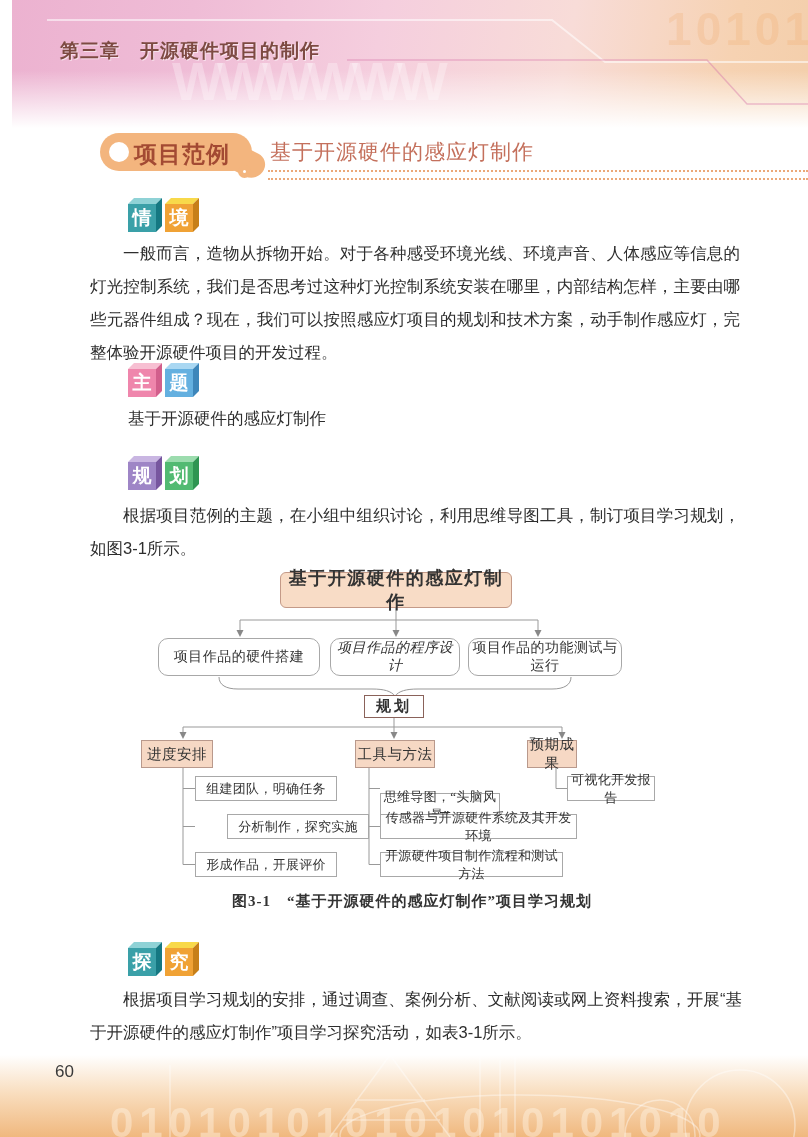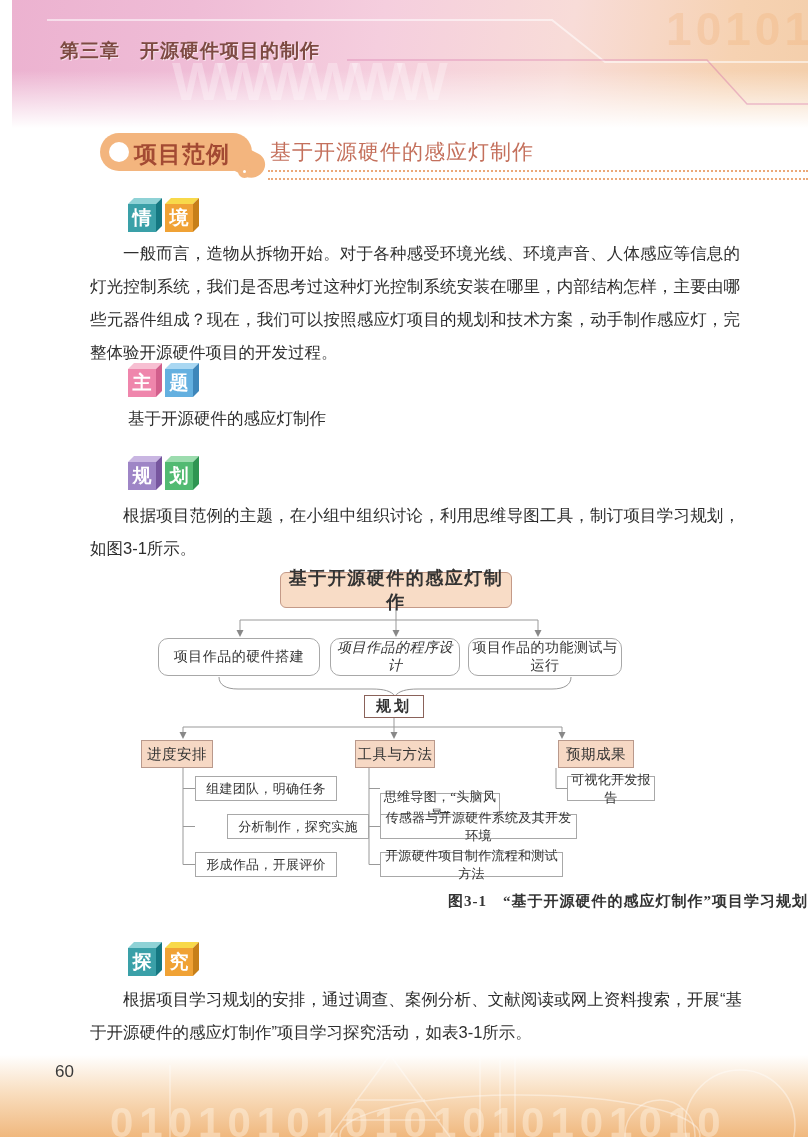--- a/index.html
+++ b/index.html
@@ -56,21 +56,21 @@
 
   
   .figure { position:absolute; left:0; top:570px; width:808px; height:350px; font-family:"Liberation Serif", serif; }
   .fig-svg { position:absolute; left:0; top:0; }
   .dbox { position:absolute; display:flex; align-items:center; justify-content:center; text-align:center; color:#333; background:#fff; }
   .d-root { background:#f8dcc6; border:1px solid #c49a88; border-radius:6px; font-size:18px; font-weight:bold; letter-spacing:1.5px; }
   .d-round { border:1px solid #a8a8a8; border-radius:10px; font-size:14px; letter-spacing:0.5px; }
   .d-hub { border:1.5px solid #8a625a; font-size:15px; letter-spacing:3px; font-weight:bold; }
   .d-peach { background:#f6d8c4; border:1px solid #b9998c; font-size:14.5px; letter-spacing:0.5px; }
   .d-sub { border:1px solid #a8a8a8; font-size:13px; letter-spacing:0.3px; }
-  .fig-caption { position:absolute; left:0; top:322px; width:808px; text-align:right; font-size:15px; font-weight:bold; color:#333; letter-spacing:1px;padding-left:16px; }
+  .fig-caption { position:absolute; left:0; top:322px; width:808px; text-align:center; font-size:15px; font-weight:bold; color:#333; letter-spacing:1px;padding-left:16px; }
 
   
   .footer-band {
     position:absolute; left:0; top:1055px; width:808px; height:82px;
     background:linear-gradient(to bottom, rgba(244,196,140,0) 0%, rgba(243,192,134,0.55) 48%, #f0b87e 100%);
   }
   .footer-binary {
     position:absolute; left:110px; bottom:-10px; font-size:42px; font-weight:bold;
     color:rgba(255,244,228,0.45); letter-spacing:6px; white-space:nowrap;
   }
@@ -155,21 +155,21 @@
     <div class="dbox d-root" style="left:280px; top:2px; width:232px; height:36px;">基于开源硬件的感应灯制作</div>
 
     <div class="dbox d-round" style="left:158px; top:68px; width:162px; height:38px;">项目作品的硬件搭建</div>
     <div class="dbox d-round" style="left:330px; top:68px; width:130px; height:38px;font-style:italic;">项目作品的程序设计</div>
     <div class="dbox d-round" style="left:468px; top:68px; width:154px; height:38px;">项目作品的功能测试与运行</div>
 
     <div class="dbox d-hub" style="left:364px; top:125px; width:60px; height:23px;">规划</div>
 
     <div class="dbox d-peach" style="left:141px; top:170px; width:72px; height:28px;">进度安排</div>
     <div class="dbox d-peach" style="left:355px; top:170px; width:80px; height:28px;">工具与方法</div>
-    <div class="dbox d-peach" style="left:527px; top:170px; width:76px; height:28px;margin-left:31px;">预期成果</div>
+    <div class="dbox d-peach" style="left:527px; top:170px; width:50px; height:28px;">预期成果</div>
 
     <div class="dbox d-sub" style="left:195px; top:206px; width:142px; height:25px;">组建团队，明确任务</div>
     <div class="dbox d-sub" style="left:195px; top:244px; width:142px; height:25px;margin-left:32px;">分析制作，探究实施</div>
     <div class="dbox d-sub" style="left:195px; top:282px; width:142px; height:25px;">形成作品，开展评价</div>
 
     <div class="dbox d-sub" style="left:380px; top:223px; width:120px; height:25px;">思维导图，“头脑风暴”</div>
     <div class="dbox d-sub" style="left:380px; top:244px; width:197px; height:25px;">传感器与开源硬件系统及其开发环境</div>
     <div class="dbox d-sub" style="left:380px; top:282px; width:183px; height:25px;">开源硬件项目制作流程和测试方法</div>
 
     <div class="dbox d-sub" style="left:567px; top:206px; width:88px; height:25px;">可视化开发报告</div>

